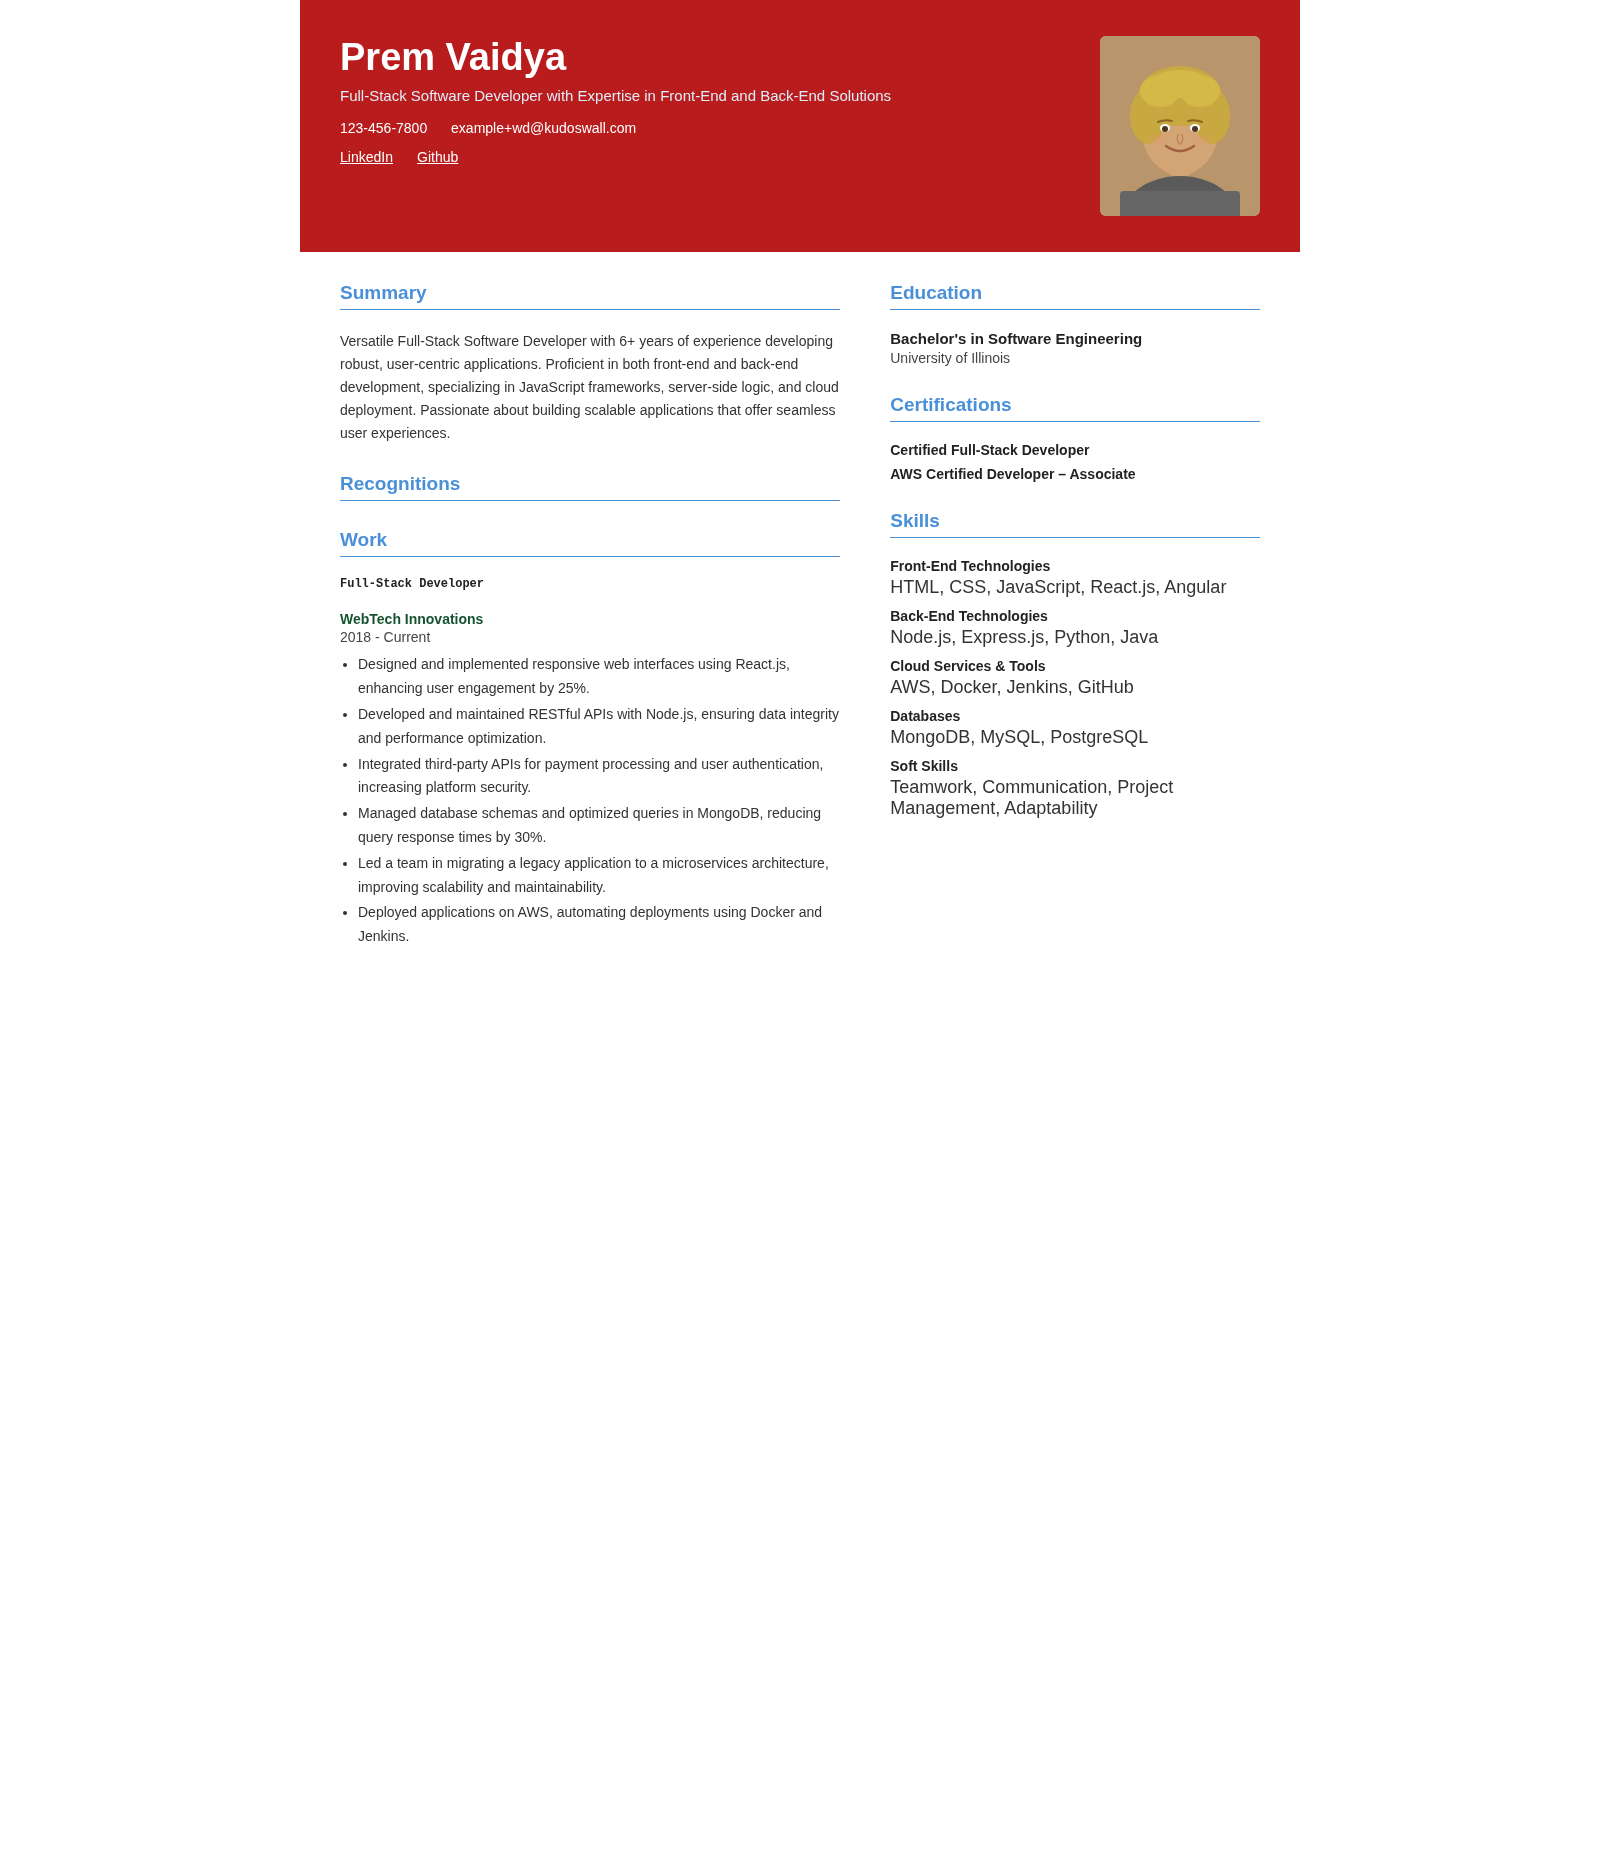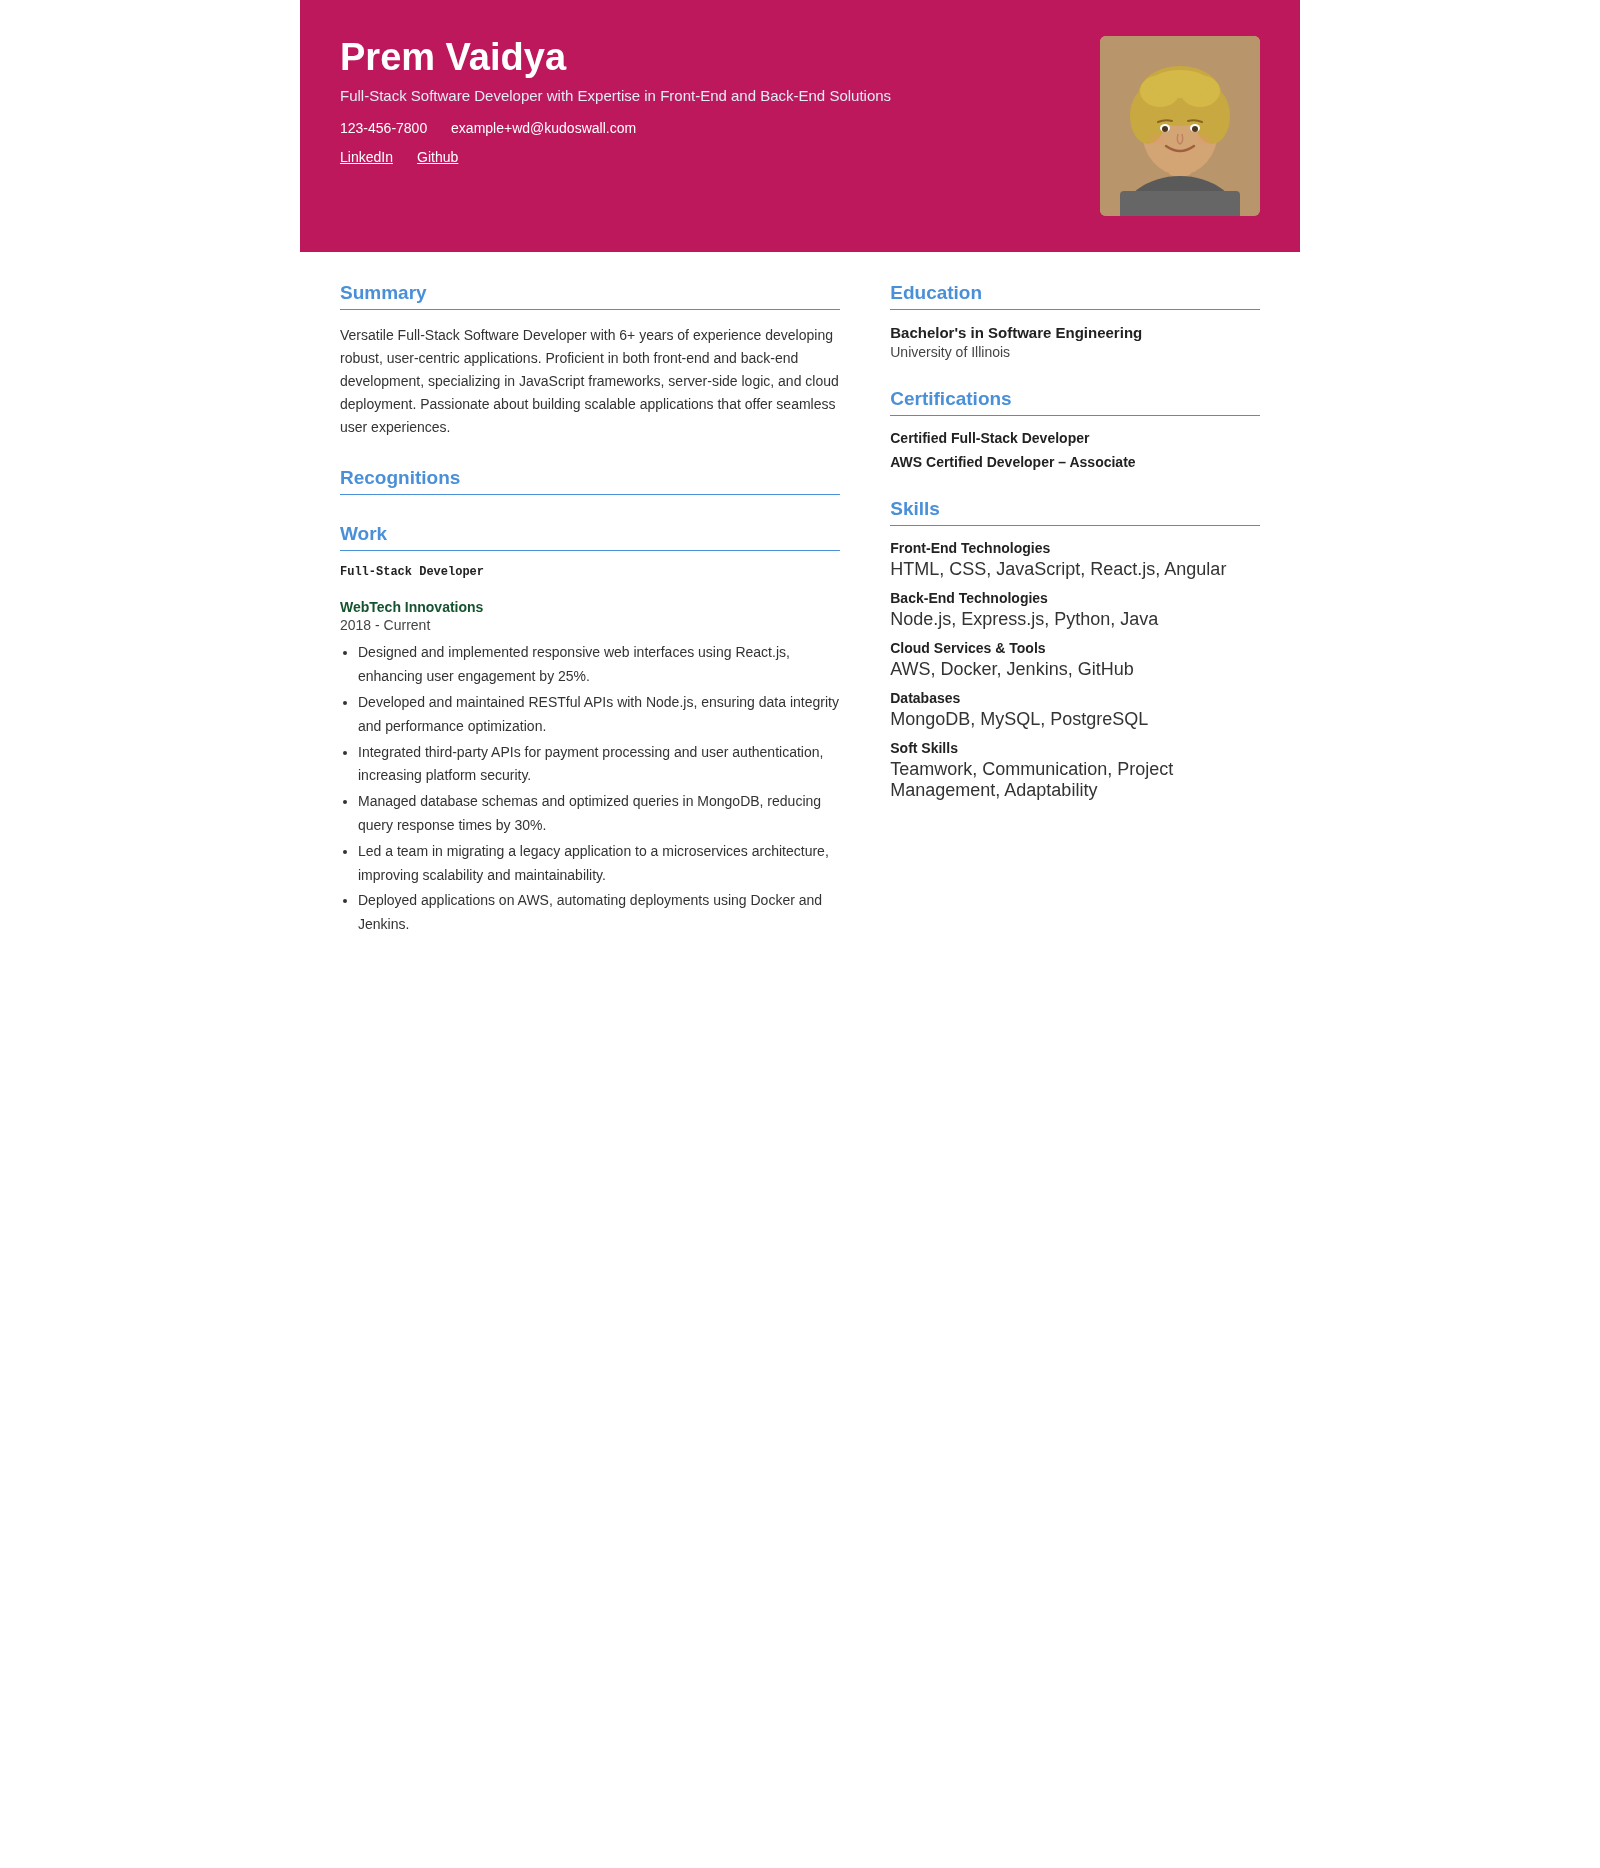--- a/index.html
+++ b/index.html
@@ -1,20 +1,20 @@
 <!DOCTYPE html>
 <html><head>
   <meta charset="utf-8">
   <style>
     * { margin: 0; padding: 0; box-sizing: border-box; }
     body { font-family: Arial, sans-serif; font-size: 15px; color: #222; background: #fff; width: 1000px; margin: 0 auto; }
 
     
     .header {
-      background: #be185d;
+      background: #b91c1c;
       padding: 36px 40px 36px 40px;
       display: flex;
       align-items: flex-start;
       justify-content: space-between;
       color: #fff;
     }
     .header-left { flex: 1; }
     .header-name { font-size: 38px; font-weight: 800; color: #fff; margin-bottom: 8px; }
     .header-tagline { font-size: 15px; color: #e0ecf8; margin-bottom: 16px; }
     .header-contact { font-size: 14px; color: #fff; margin-bottom: 12px; }
@@ -41,21 +41,21 @@
     .right-col { flex: 0.85; }
 
     
     .section { margin-bottom: 28px; }
     .section-title {
       font-size: 19px;
       font-weight: 700;
       color: #4a90d9;
       border-bottom: 1.5px solid #4a90d9;
       padding-bottom: 5px;
-      margin-bottom: 14px;
+      margin-bottom: 20px;
     }
     .section-body { font-size: 14px; line-height: 1.65; color: #333; }
 
     
     .recognition-title { font-weight: 700; font-size: 15px; margin-bottom: 2px; }
     .recognition-year { font-size: 14px; color: #444; margin-bottom: 2px; }
     .recognition-detail { font-size: 14px; color: #444; }
 
     
     .work-title { font-weight: 700; font-size: 12px; margin-bottom: 20px; font-family: Liberation Mono, monospace; }

